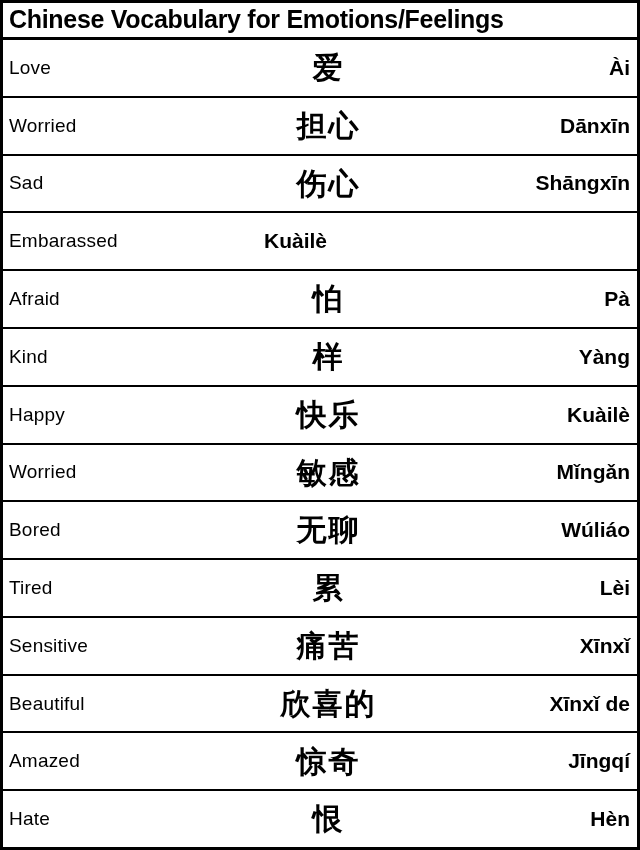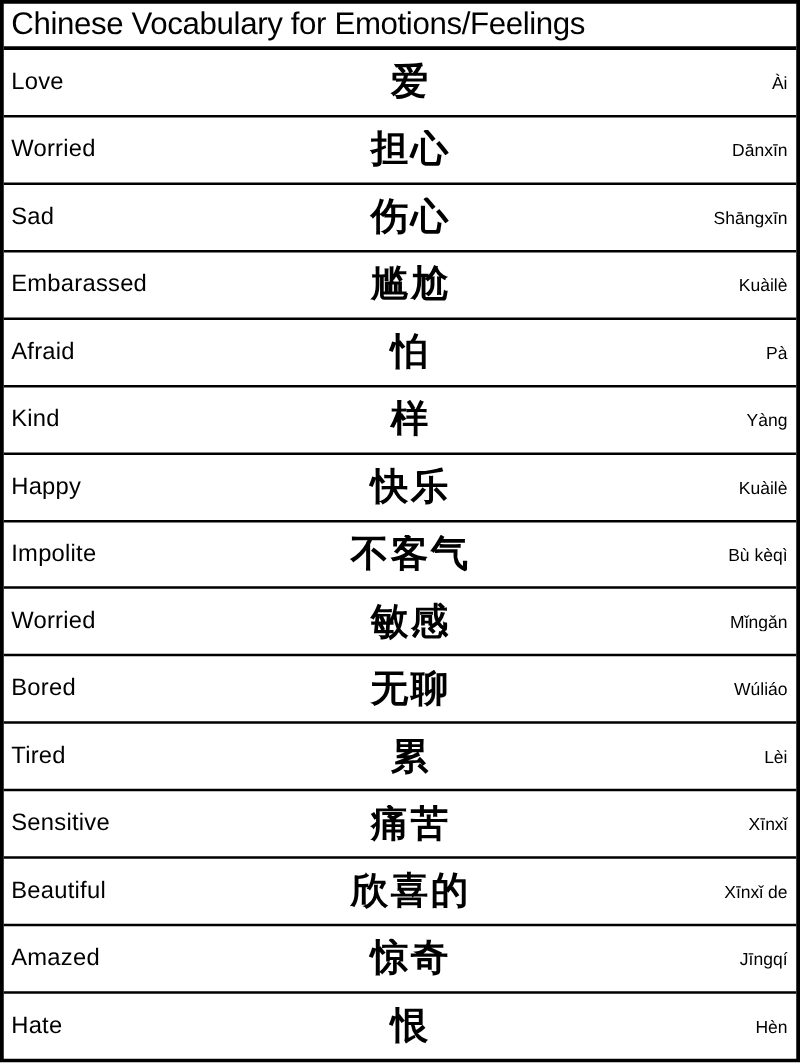--- a/index.html
+++ b/index.html
@@ -24,21 +24,21 @@
     border-bottom: 3px solid #000;
     display: flex;
     flex-direction: column;
     background: #fff;
   }
   #title {
     flex: 0 0 auto;
     height: 34px;
     line-height: 32px;
     font-size: 25px;
-    font-weight: normal;
+    font-weight: bold;
     letter-spacing: -0.3px;
     padding-left: 6px;
     border-bottom: 3px solid #000;
     white-space: nowrap;
     overflow: hidden;
   }
   #rows {
     flex: 1 1 auto;
     display: flex;
     flex-direction: column;
@@ -70,23 +70,24 @@
     font-weight: bold;
     letter-spacing: 2px;
     white-space: nowrap;
     overflow: hidden;
     line-height: 1.05;
   }
   .col-py {
     flex: 0 0 150px;
     text-align: right;
     padding-right: 7px;
-    font-size: 14px;
+    font-size: 21px;
     white-space: nowrap;
     overflow: hidden;
+    font-weight: bold;
   }
 </style>
 </head>
 <body>
 
 <div id="sheet">
   <div id="title">Chinese Vocabulary for Emotions/Feelings</div>
   <div id="rows">
 
     <div class="row">
@@ -103,21 +104,20 @@
 
 
     <div class="row">
       <div class="col-en">Sad</div>
       <div class="col-hz">伤心</div>
       <div class="col-py">Shāngxīn</div>
     </div>
 
     <div class="row">
       <div class="col-en">Embarassed</div>
-      <div class="col-hz">尴尬</div>
       <div class="col-py">Kuàilè</div>
     </div>
 
     <div class="row">
       <div class="col-en">Afraid</div>
       <div class="col-hz">怕</div>
       <div class="col-py">Pà</div>
     </div>
 
     <div class="row">
@@ -125,25 +125,20 @@
       <div class="col-hz">样</div>
       <div class="col-py">Yàng</div>
     </div>
 
     <div class="row">
       <div class="col-en">Happy</div>
       <div class="col-hz">快乐</div>
       <div class="col-py">Kuàilè</div>
     </div>
 
-    <div class="row">
-      <div class="col-en">Impolite</div>
-      <div class="col-hz">不客气</div>
-      <div class="col-py">Bù kèqì</div>
-    </div>
 
     <div class="row">
       <div class="col-en">Worried</div>
       <div class="col-hz">敏感</div>
       <div class="col-py">Mǐngǎn</div>
     </div>
 
     <div class="row">
       <div class="col-en">Bored</div>
       <div class="col-hz">无聊</div>

